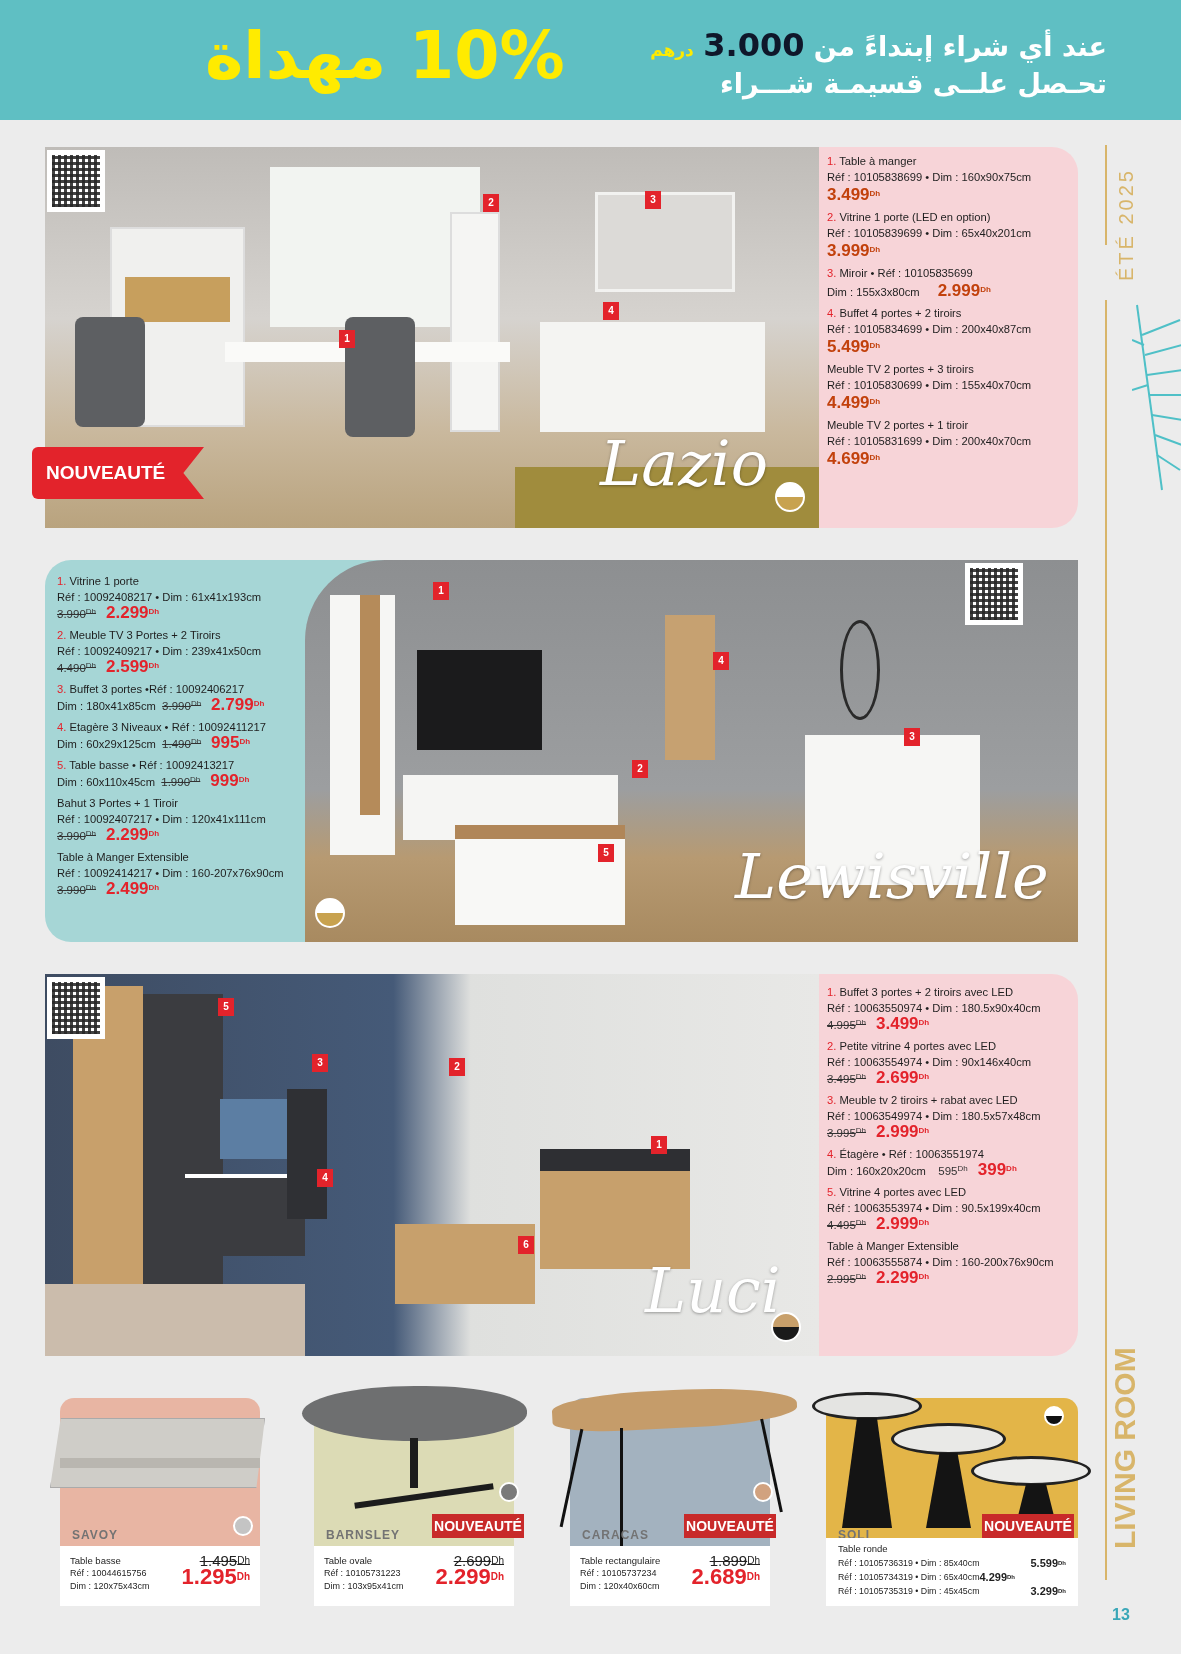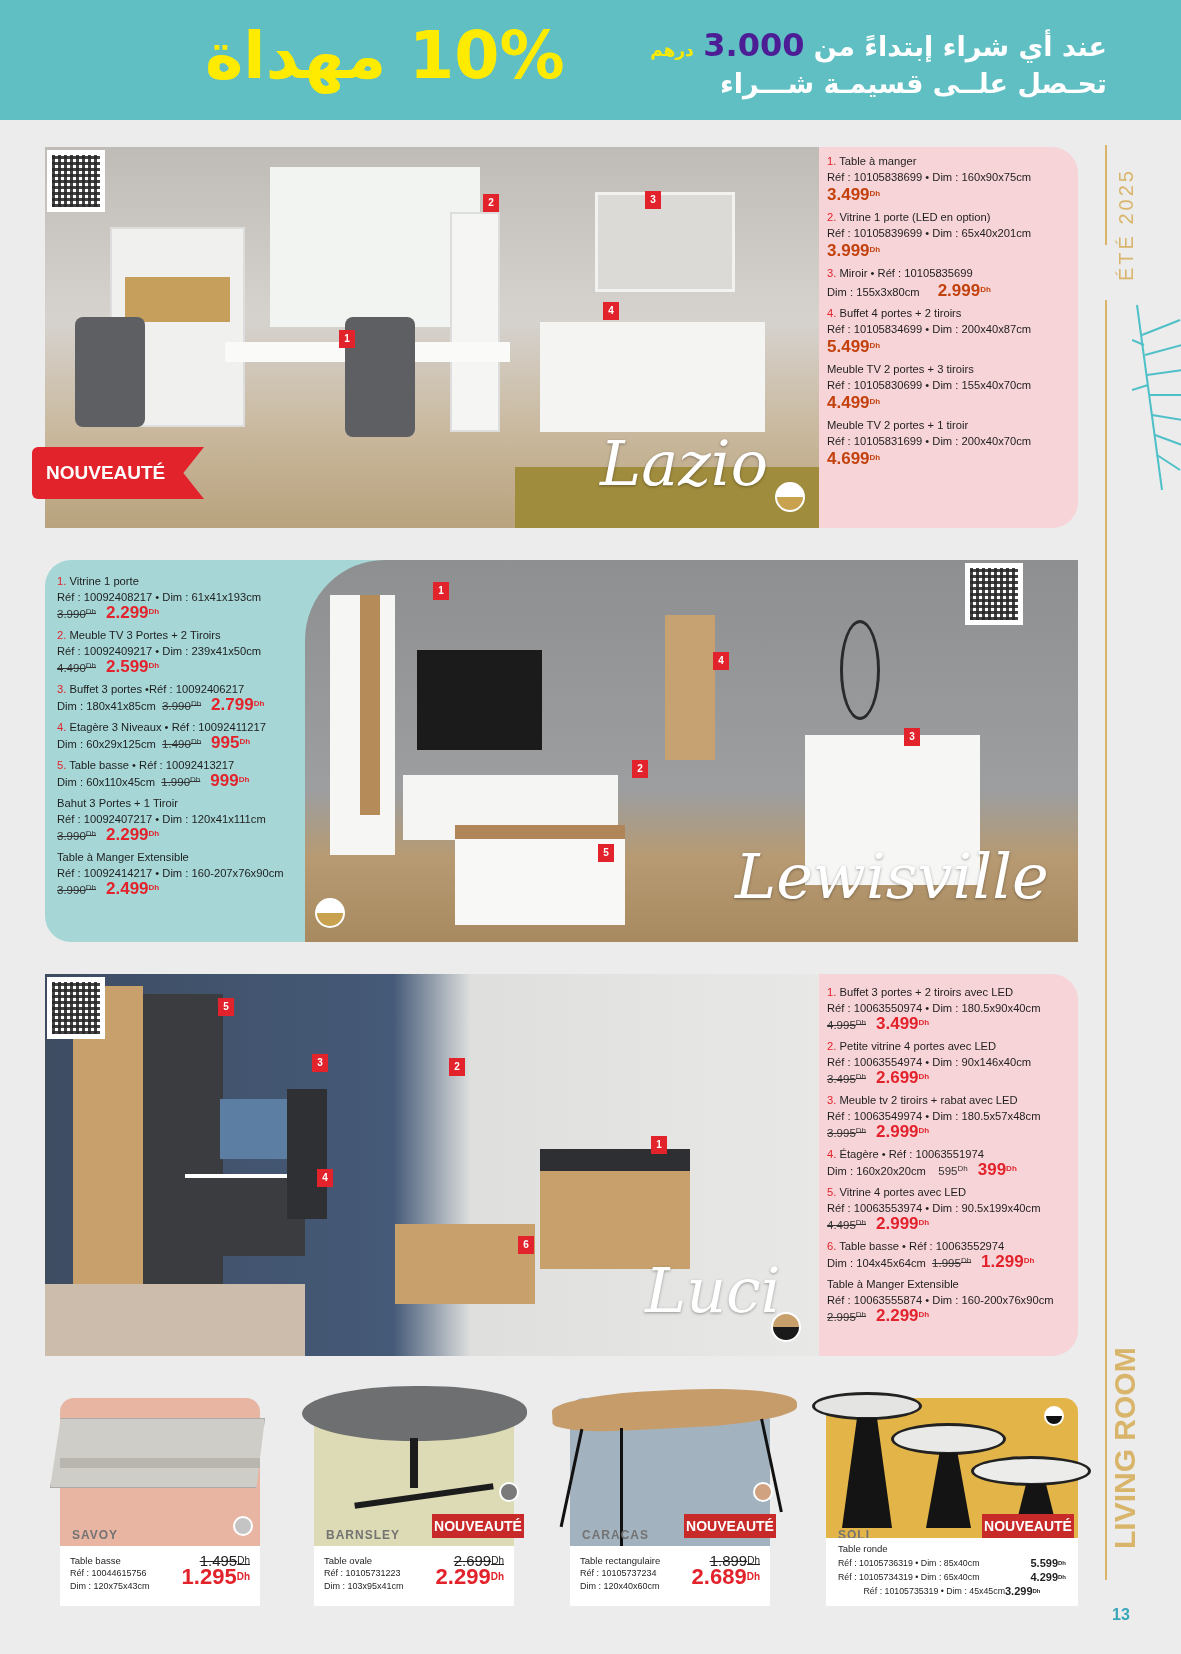--- a/index.html
+++ b/index.html
@@ -1,20 +1,20 @@
 <!DOCTYPE html>
 <html><head>
 <meta charset="utf-8">
 <style>
   *{box-sizing:border-box;margin:0;padding:0}
   body{width:1181px;height:1654px;background:#ececec;font-family:"Liberation Sans","DejaVu Sans",sans-serif;position:relative;overflow:hidden;color:#1e1e1e}
   .banner{position:absolute;left:0;top:0;width:1181px;height:120px;background:#5fbfc3}
   .banner .big{position:absolute;left:205px;top:18px;font-size:65px;font-weight:bold;color:#ffeb00;direction:rtl;font-family:"DejaVu Sans",sans-serif;letter-spacing:1px}
   .banner .l1{position:absolute;right:74px;top:26px;font-size:27px;font-weight:bold;color:#fff;direction:rtl;font-family:"DejaVu Sans",sans-serif}
-  .banner .l1 .amt{color:#4c1d95;font-size:32px}
+  .banner .l1 .amt{color:#0f172a;font-size:32px}
   .banner .l1 .cur{color:#ffeb00;font-size:17px}
   .banner .l2{position:absolute;right:74px;top:68px;font-size:27px;font-weight:bold;color:#fff;direction:rtl;font-family:"DejaVu Sans",sans-serif;letter-spacing:2px}
 
   .side-line{position:absolute;left:1105px;width:2px;background:#d8b56a}
   .season{position:absolute;left:1115px;top:160px;width:40px;height:130px;writing-mode:vertical-rl;transform:rotate(180deg);color:#d8b56a;font-size:20px;letter-spacing:3px;text-align:center}
   .section-label{position:absolute;left:1108px;top:1328px;width:50px;height:240px;writing-mode:vertical-rl;transform:rotate(180deg);color:#d8b56a;font-size:30px;font-weight:bold;text-align:center}
   .page-num{position:absolute;left:1112px;top:1606px;color:#3aa7b8;font-size:16px;font-weight:bold}
   .leaf{position:absolute;left:1132px;top:295px;width:50px;height:200px}
 
   .block{position:absolute;border-radius:22px;overflow:hidden}
@@ -239,24 +239,20 @@
     <div class="item">
       <div><span class="n">4.</span> <span>Étagère • Réf : 10063551974</span></div>
       <div><span>Dim : 160x20x20cm</span> &nbsp;&nbsp;&nbsp;<span class="old" style="text-decoration:none"><span>595</span><sup>Dh</sup></span><span class="red"><span>399</span><sup>Dh</sup></span></div>
     </div>
     <div class="item">
       <div><span class="n">5.</span> <span>Vitrine 4 portes avec LED</span></div>
       <div>Réf : 10063553974 • Dim : 90.5x199x40cm</div>
       <div><span class="old"><span>4.495</span><sup>Dh</sup></span><span class="red"><span>2.999</span><sup>Dh</sup></span></div>
     </div>
     <div class="item">
-      <div><span class="n">6.</span> <span>Table basse • Réf : 10063552974</span></div>
-      <div><span>Dim : 104x45x64cm</span> &nbsp;<span class="old"><span>1.995</span><sup>Dh</sup></span><span class="red"><span>1.299</span><sup>Dh</sup></span></div>
-    </div>
-    <div class="item">
       <div>Table à Manger Extensible</div>
       <div>Réf : 10063555874 • Dim : 160-200x76x90cm</div>
       <div><span class="old"><span>2.995</span><sup>Dh</sup></span><span class="red"><span>2.299</span><sup>Dh</sup></span></div>
     </div>
   </div>
 </div>
 
 <div class="card" style="left:60px">
   <div class="bg" style="background:#e8b5a3"></div>
   <div style="position:absolute;left:-10px;top:20px;width:215px;height:70px;background:#cfcdc8;border:1px solid #aaa;clip-path:polygon(5% 0,100% 0,96% 100%,0 100%)"></div>
@@ -317,22 +313,22 @@
   <div style="position:absolute;left:190px;top:86px;width:40px;height:40px;background:#141414;clip-path:polygon(25% 0,75% 0,100% 100%,0 100%)"></div>
   <div class="dot" style="left:218px;top:8px;background:linear-gradient(180deg,#fff 50%,#111 50%)"></div>
   <div class="nv-badge" style="left:156px;top:116px">NOUVEAUTÉ</div>
   <div class="name">SOLI</div>
   <div class="info" style="width:252px;top:140px;height:68px;padding:4px 12px;font-size:8.8px;line-height:14px">
     <div class="t">Table ronde</div>
     <div style="display:flex;justify-content:space-between">
         <span>Réf : 10105736319 • Dim : 85x40cm</span>
         <b style="font-size:11px"><span>5.599</span><sup style="font-size:6px">Dh</sup></b>
       </div>
-    <div style="display:flex;justify-content:space-between">
+    <div style="display:flex;">
         <span>Réf : 10105734319 • Dim : 65x40cm</span>
         <b style="font-size:11px"><span>4.299</span><sup style="font-size:6px">Dh</sup></b>
       </div>
-    <div style="display:flex;justify-content:center">
+    <div style="display:flex;justify-content:space-between">
         <span>Réf : 10105735319 • Dim : 45x45cm</span>
         <b style="font-size:11px"><span>3.299</span><sup style="font-size:6px">Dh</sup></b>
       </div>
   </div>
 </div>
 
 </body></html>

